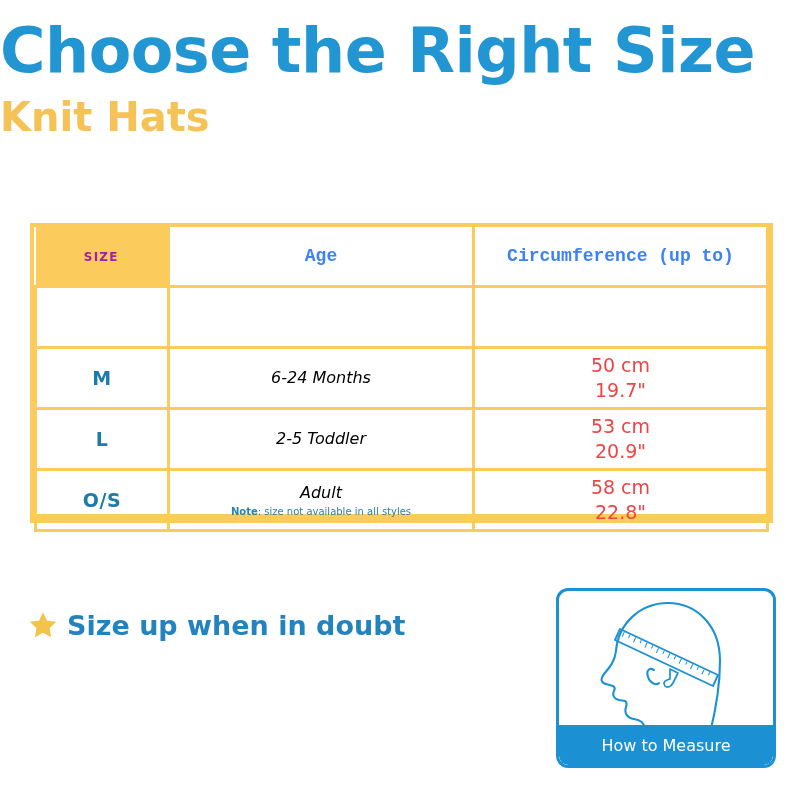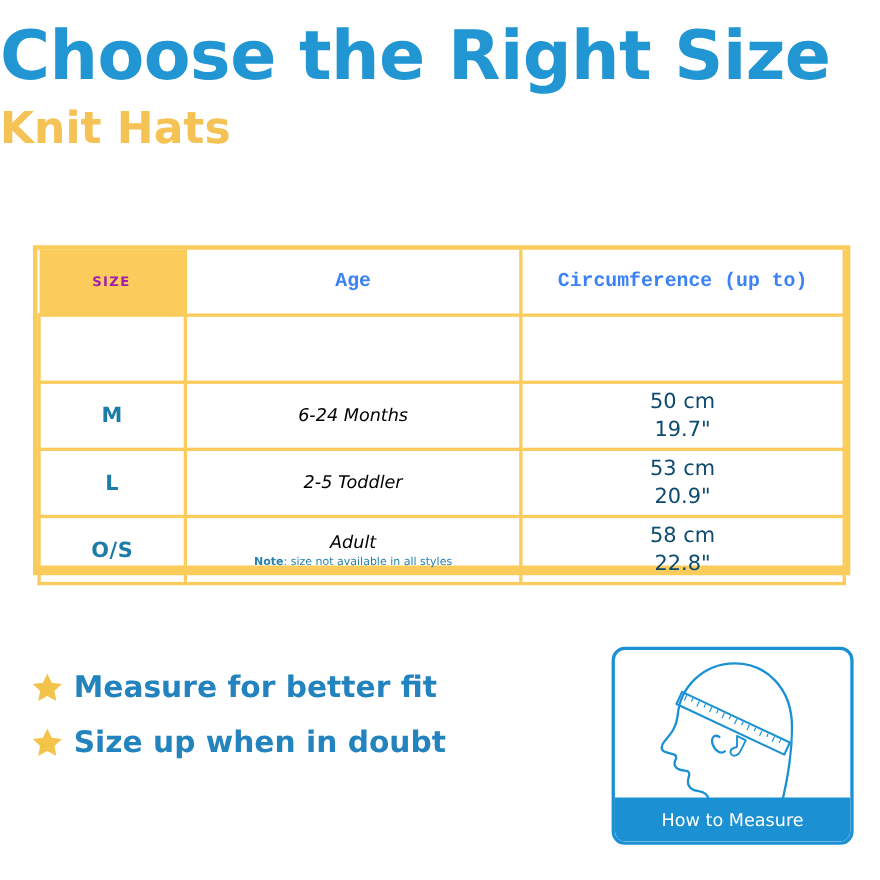--- a/index.html
+++ b/index.html
@@ -102,21 +102,21 @@
     letter-spacing: 0.5px;
   }
   .cell-text {
     color: #000000;
     font-family: "DejaVu Sans", sans-serif;
     font-size: 16px;
     line-height: 1.25;
     font-style: italic;
   }
   .circ-line {
-    color: #0c4a6e;
+    color: #ef4444;
     font-family: "DejaVu Sans", sans-serif;
     font-size: 19px;
     line-height: 1.3;
   }
   .cell-note {
     color: #1C7BA8;
     font-family: "DejaVu Sans", sans-serif;
     font-size: 10px;
     margin-top: 3px;
     opacity: 0.95;
@@ -269,28 +269,20 @@
           <div class="circ-line">22.8"</div>
         </td>
       </tr>
     </tbody>
   </table>
 </div>
 
 <div class="bullets">
 
 
-  <div class="bullet-row">
-    <span class="star-icon">
-      <svg viewBox="0 0 24 24" width="30" height="30" aria-hidden="true">
-        <polygon points="12,1.8 15.2,8.5 22.6,9.4 17.2,14.5 18.6,21.8 12,18.2 5.4,21.8 6.8,14.5 1.4,9.4 8.8,8.5" fill="#F4C44A"></polygon>
-      </svg>
-    </span>
-    <span class="bullet-text">Measure for better fit</span>
-  </div>
 
   <div class="bullet-row">
     <span class="star-icon">
       <svg viewBox="0 0 24 24" width="30" height="30" aria-hidden="true">
         <polygon points="12,1.8 15.2,8.5 22.6,9.4 17.2,14.5 18.6,21.8 12,18.2 5.4,21.8 6.8,14.5 1.4,9.4 8.8,8.5" fill="#F4C44A"></polygon>
       </svg>
     </span>
     <span class="bullet-text">Size up when in doubt</span>
   </div>
 

